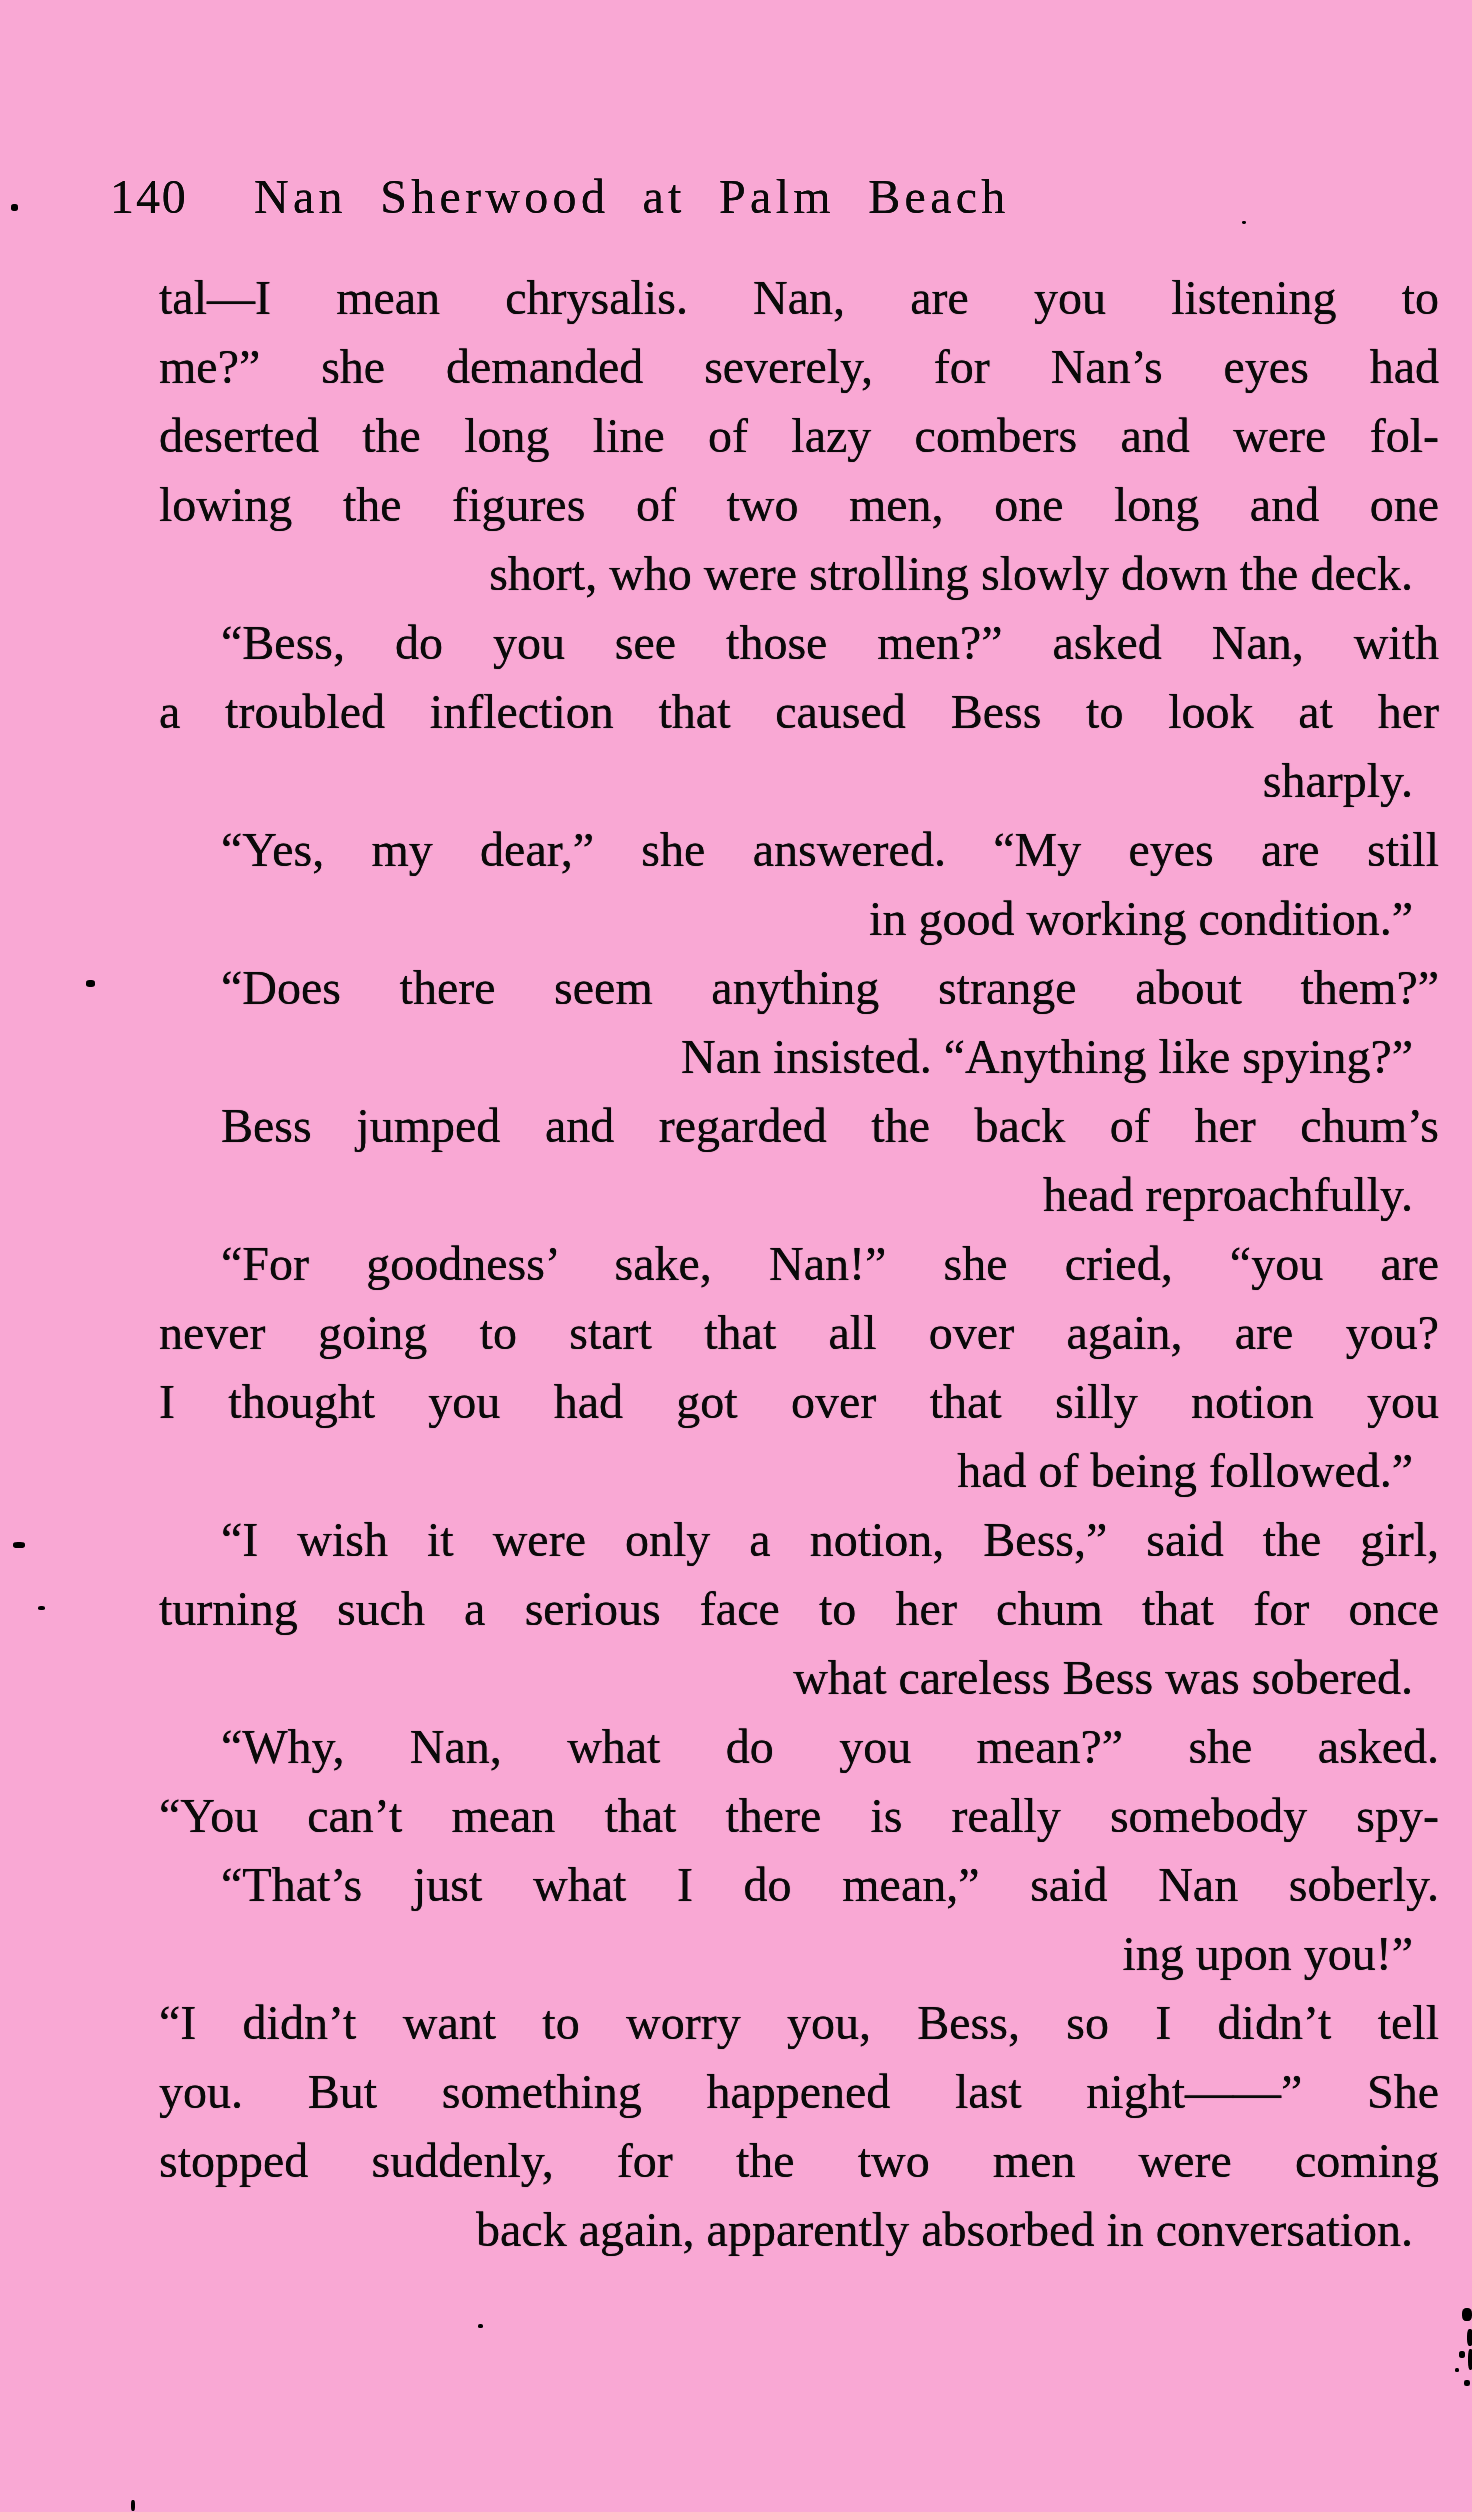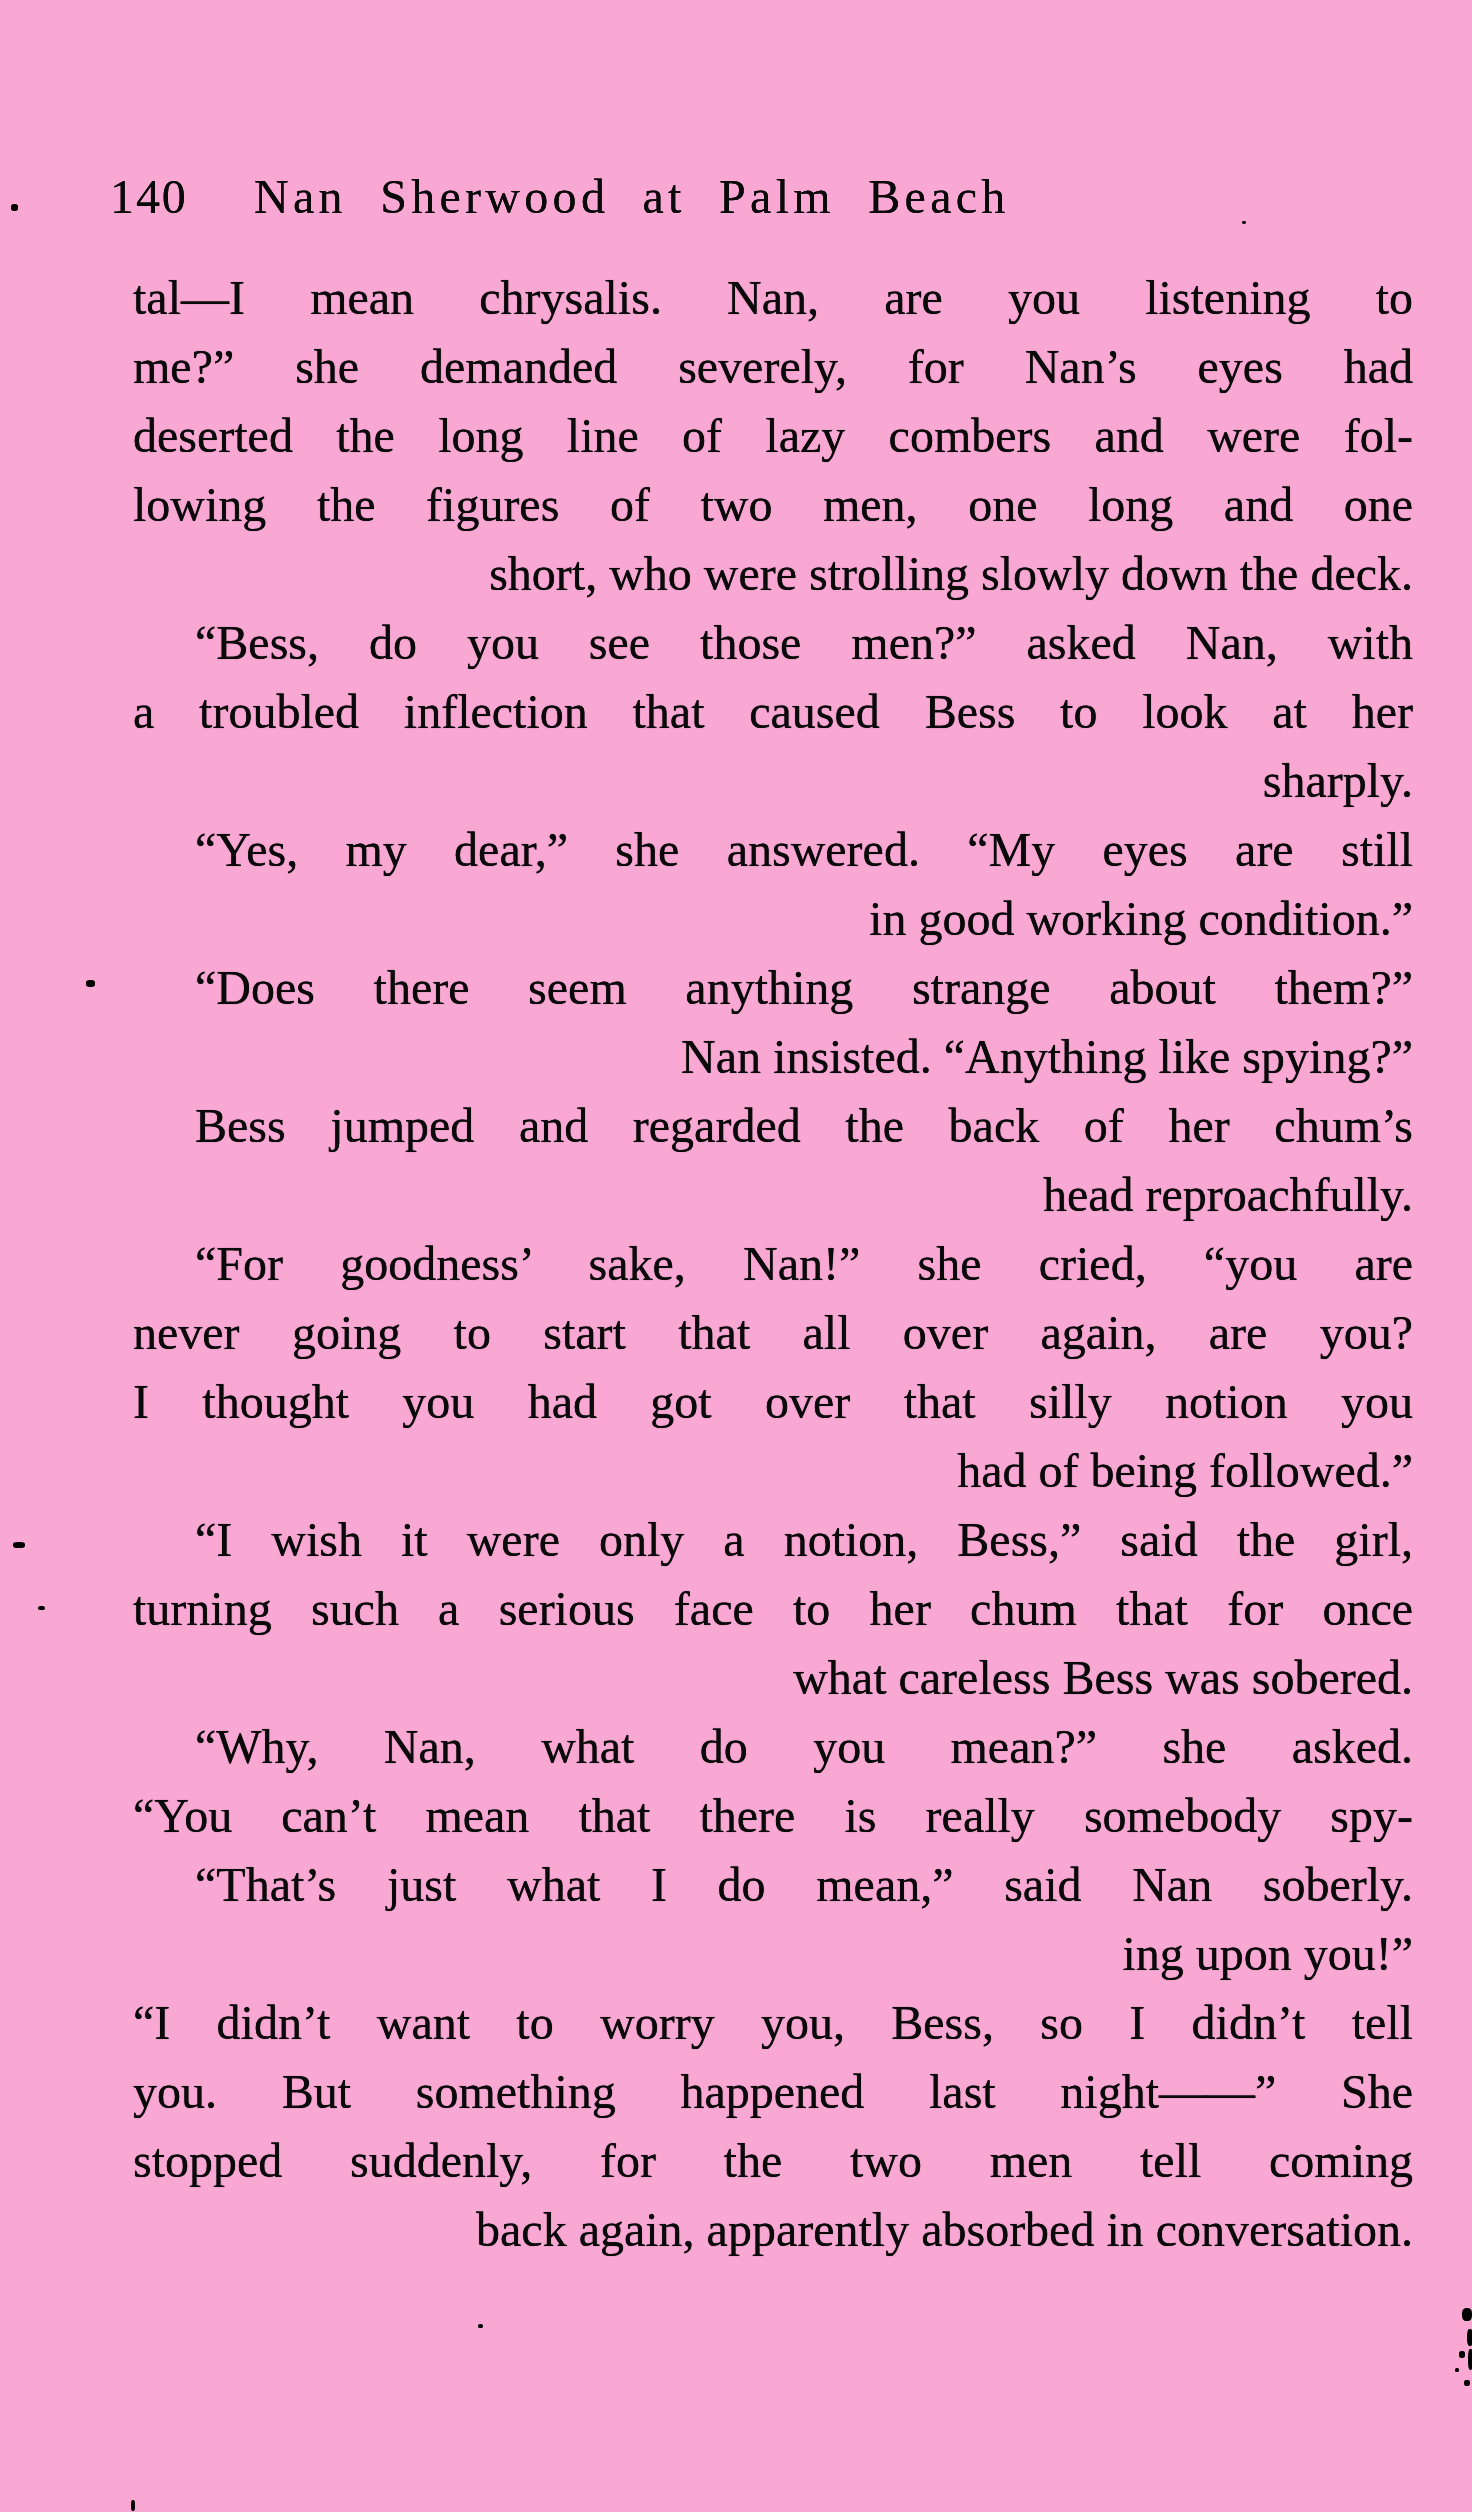--- a/index.html
+++ b/index.html
@@ -37,20 +37,21 @@
     text-shadow:0 0 0.7px #000;
   }
   .line{
     width:100%;
     text-align:right;
     white-space:normal;
   }
   .line.just{
     text-align:justify;
     text-align-last:justify;
+    margin-left:26px;
   }
   .line.indent{
     text-indent:62px;
   }
   
   .speck{
     position:absolute;background:#000;border-radius:40%;
   }
 </style>
 </head>
@@ -84,21 +85,21 @@
       <div class="line">had of being followed.”</div>
       <div class="line indent just">“I wish it were only a notion, Bess,” said the girl,</div>
       <div class="line just">turning such a serious face to her chum that for once</div>
       <div class="line">what careless Bess was sobered.</div>
       <div class="line indent just">“Why, Nan, what do you mean?” she asked.</div>
       <div class="line just">“You can’t mean that there is really somebody spy-</div>
       <div class="line indent just">“That’s just what I do mean,” said Nan soberly.</div>
       <div class="line">ing upon you!”</div>
       <div class="line just">“I didn’t want to worry you, Bess, so I didn’t tell</div>
       <div class="line just">you.  But something happened last night——”  She</div>
-      <div class="line just">stopped suddenly, for the two men tell coming</div>
+      <div class="line just">stopped suddenly, for the two men were coming</div>
       <div class="line">back again, apparently absorbed in conversation.</div>
     </div>
 
   <div id="marks">
       <div class="speck" style="left: 11.4px; top: 204px; width: 6.7px; height: 6.7px;"></div>
       <div class="speck" style="left: 1242px; top: 221px; width: 3.8px; height: 2.9px;"></div>
       <div class="speck" style="left: 86px; top: 980px; width: 8.6px; height: 6.7px;"></div>
       <div class="speck" style="left: 13.3px; top: 1542px; width: 11.4px; height: 5.7px;"></div>
       <div class="speck" style="left: 38px; top: 1606px; width: 6.7px; height: 3.8px;"></div>
       <div class="speck" style="left: 478px; top: 2324px; width: 4.8px; height: 3.8px;"></div>

